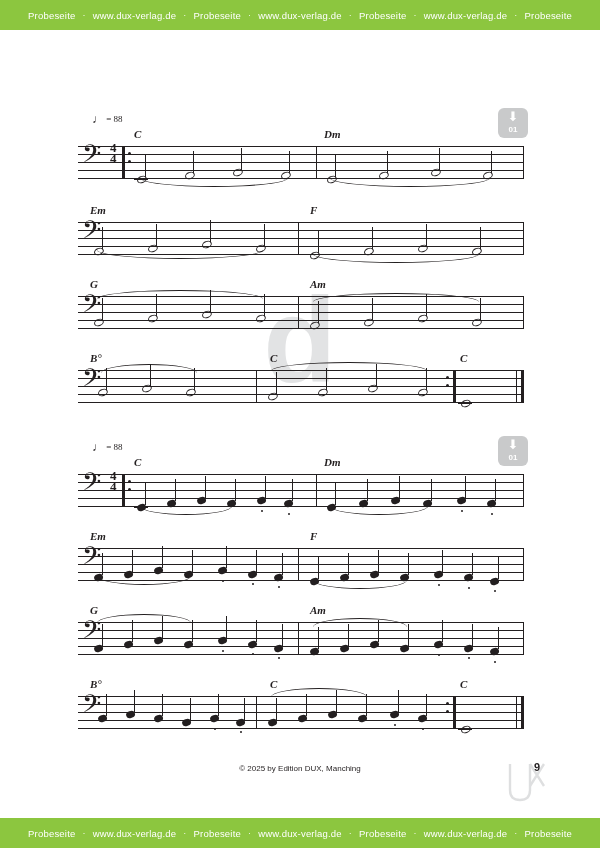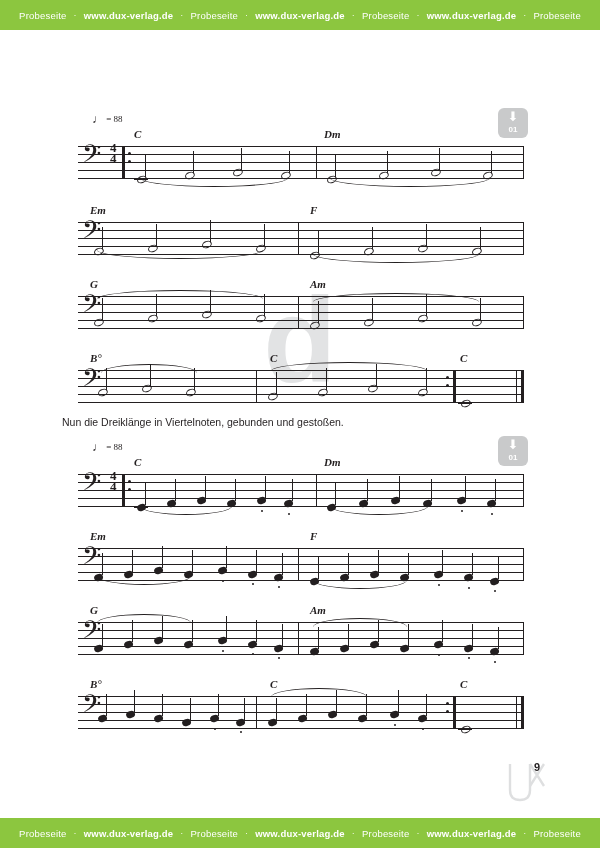--- a/index.html
+++ b/index.html
@@ -26,21 +26,21 @@
     align-items: center;
     justify-content: center;
     gap: 0;
     font-size: 9.5px;
     color: #ffffff;
     letter-spacing: 0.2px;
   }
   .promo-bar.top { top: 0; }
   .promo-bar.bottom { bottom: 0; }
   .promo-item { padding: 0 7px; white-space: nowrap; }
-  .promo-item.bold { font-weight: bold; }
+  .promo-item.bold { font-weight: normal; }
   .promo-sep { color: #ffffff; font-size: 9px; opacity: .9; }
 
   
   .page {
     position: absolute;
     left: 0;
     top: 30px;
     width: 600px;
     height: 788px;
   }
@@ -471,21 +471,20 @@
       </div>
     <div class="barline thick" style="left:375px;"></div>
 
     <div class="ledger" style="left:380px; top:51px;"></div>
     <div class="note hollow" style="left:383px; top:48px;"></div>
 
     <div class="barline final-thin" style="left:438px;"></div>
     <div class="barline thick" style="left:443px;"></div>
   </div>
 
-  <div class="body-text" style="top:386px;">Nun die Dreiklänge in Viertelnoten, gebunden und gestoßen.</div>
 
   <div class="tempo" style="left:92px; top:412px;">
     <span class="qn">♩</span>
     <span>= 88</span>
   </div>
 
   <div class="dl-badge" style="left:498px; top:406px;">
     <span class="dl-arrow">⬇</span>
     <span class="dl-num">01</span>
   </div>
@@ -712,20 +711,21 @@
       </div>
     <div class="barline thick" style="left:375px;"></div>
 
     <div class="ledger" style="left:380px; top:51px;"></div>
     <div class="note hollow" style="left:383px; top:48px;"></div>
 
     <div class="barline final-thin" style="left:438px;"></div>
     <div class="barline thick" style="left:443px;"></div>
   </div>
 
+  <div class="copyright" style="top:734px;">© 2025 by Edition DUX, Manching</div>
   <div class="page-number" style="top:731px;">9</div>
 
   <svg class="dux-logo" viewBox="0 0 44 50">
     <g fill="none" stroke="#d9dadb" stroke-width="2.4">
       <path d="M6 4 L6 30 Q6 40 16 40 Q26 40 26 30 L26 4"></path>
       <path d="M26 4 L40 26 M40 4 L26 26"></path>
     </g>
   </svg>
 
 </div>

